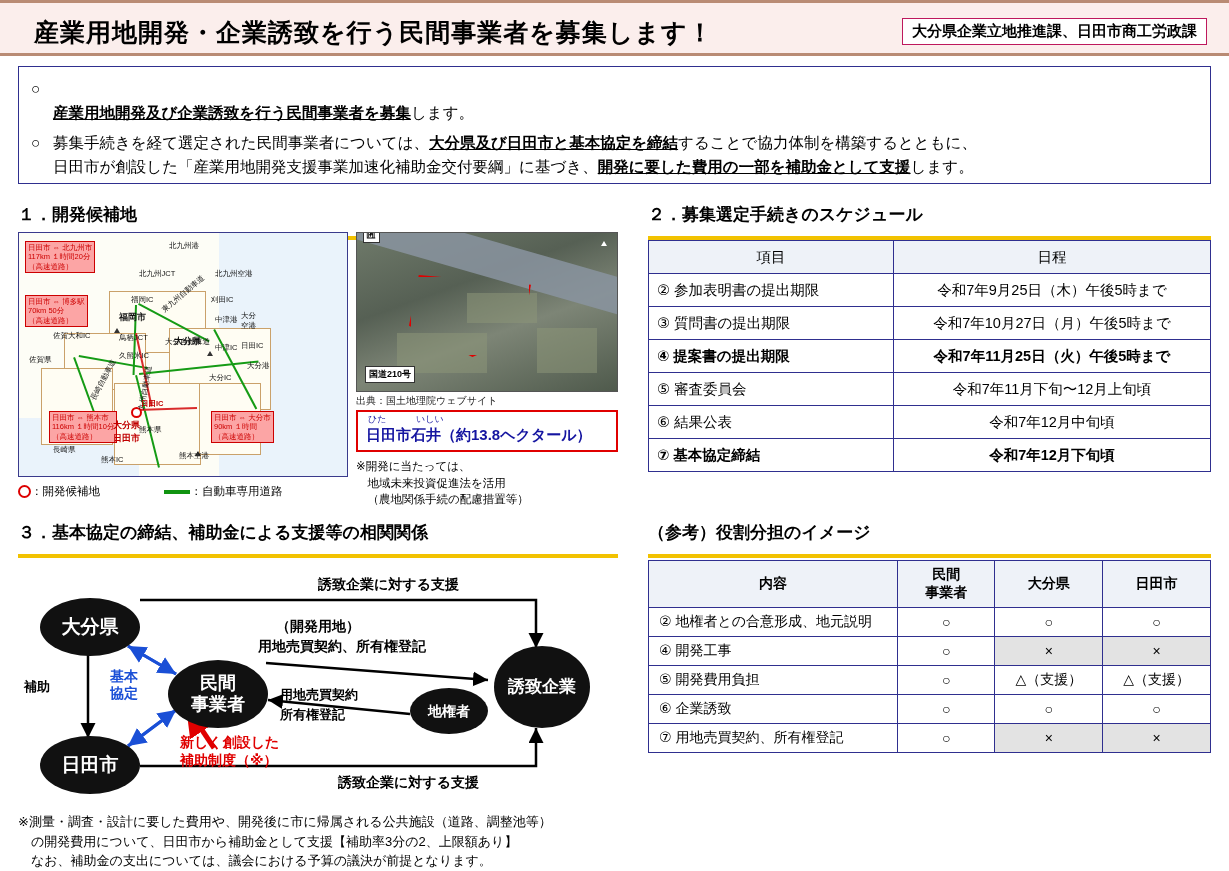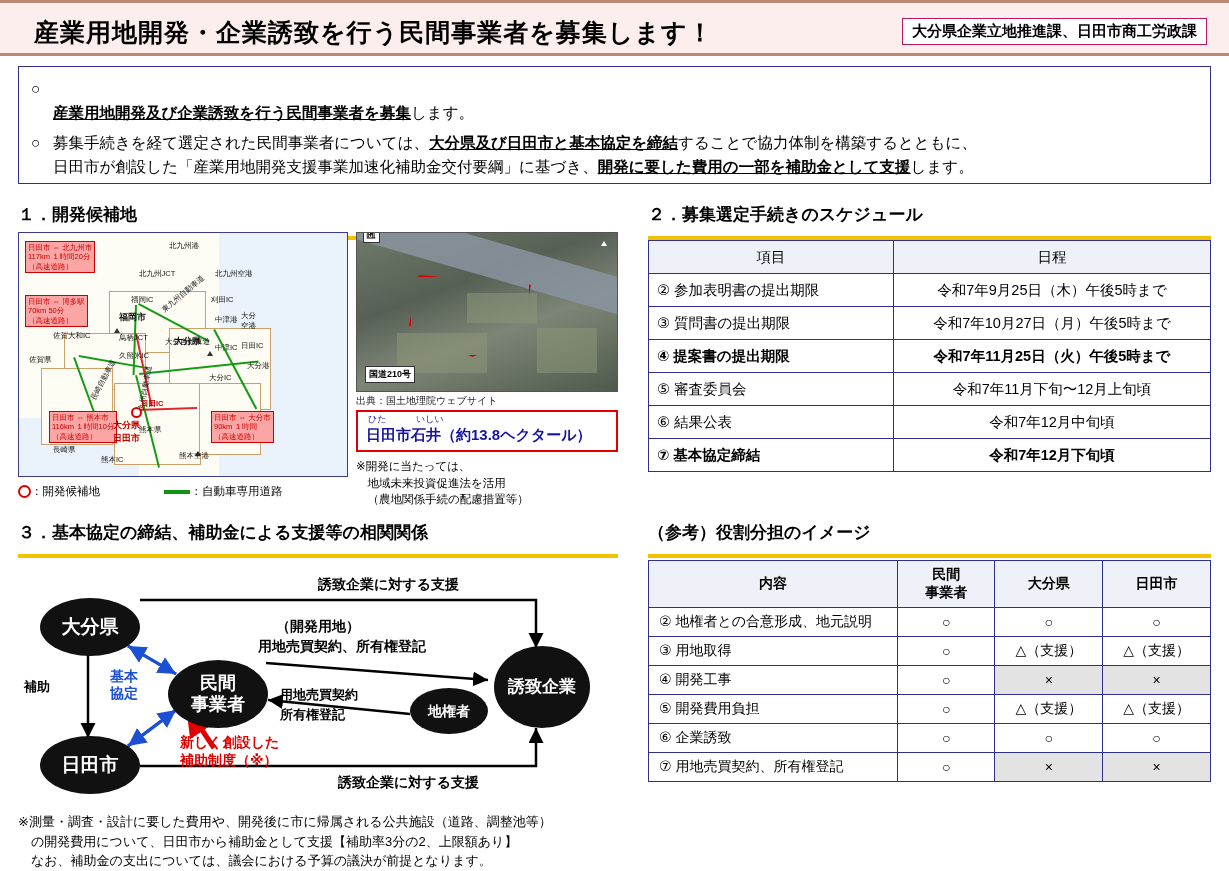--- a/index.html
+++ b/index.html
@@ -360,45 +360,39 @@
       <th style="width:102px;">大分県</th>
       <th style="width:102px;">日田市</th>
     </tr>
     <tr>
       <td class="name">② 地権者との合意形成、地元説明</td>
       <td class="c">○</td>
       <td class="c">○</td>
       <td class="c">○</td>
     </tr>
     <tr>
-      <td class="name">③ 用地取得</td>
+      <td class="name">④ 開発工事</td>
+      <td class="c">○</td>
+      <td class="g">×</td>
+      <td class="g">×</td>
+    </tr>
+    <tr>
+      <td class="name">⑤ 開発費用負担</td>
       <td class="c">○</td>
       <td class="c">△（支援）</td>
       <td class="c">△（支援）</td>
     </tr>
     <tr>
-      <td class="name">④ 開発工事</td>
+      <td class="name">⑥ 企業誘致</td>
+      <td class="c">○</td>
+      <td class="c">○</td>
+      <td class="c">○</td>
+    </tr>
+    <tr>
+      <td class="name">⑦ 用地売買契約、所有権登記</td>
       <td class="c">○</td>
       <td class="g">×</td>
       <td class="g">×</td>
     </tr>
-    <tr>
-      <td class="name">⑤ 開発費用負担</td>
-      <td class="c">○</td>
-      <td class="c">△（支援）</td>
-      <td class="c">△（支援）</td>
-    </tr>
-    <tr>
-      <td class="name">⑥ 企業誘致</td>
-      <td class="c">○</td>
-      <td class="c">○</td>
-      <td class="c">○</td>
-    </tr>
-    <tr>
-      <td class="name">⑦ 用地売買契約、所有権登記</td>
-      <td class="c">○</td>
-      <td class="g">×</td>
-      <td class="g">×</td>
-    </tr>
   </tbody>
     </table>
 
 </div>
 
 </body></html>

